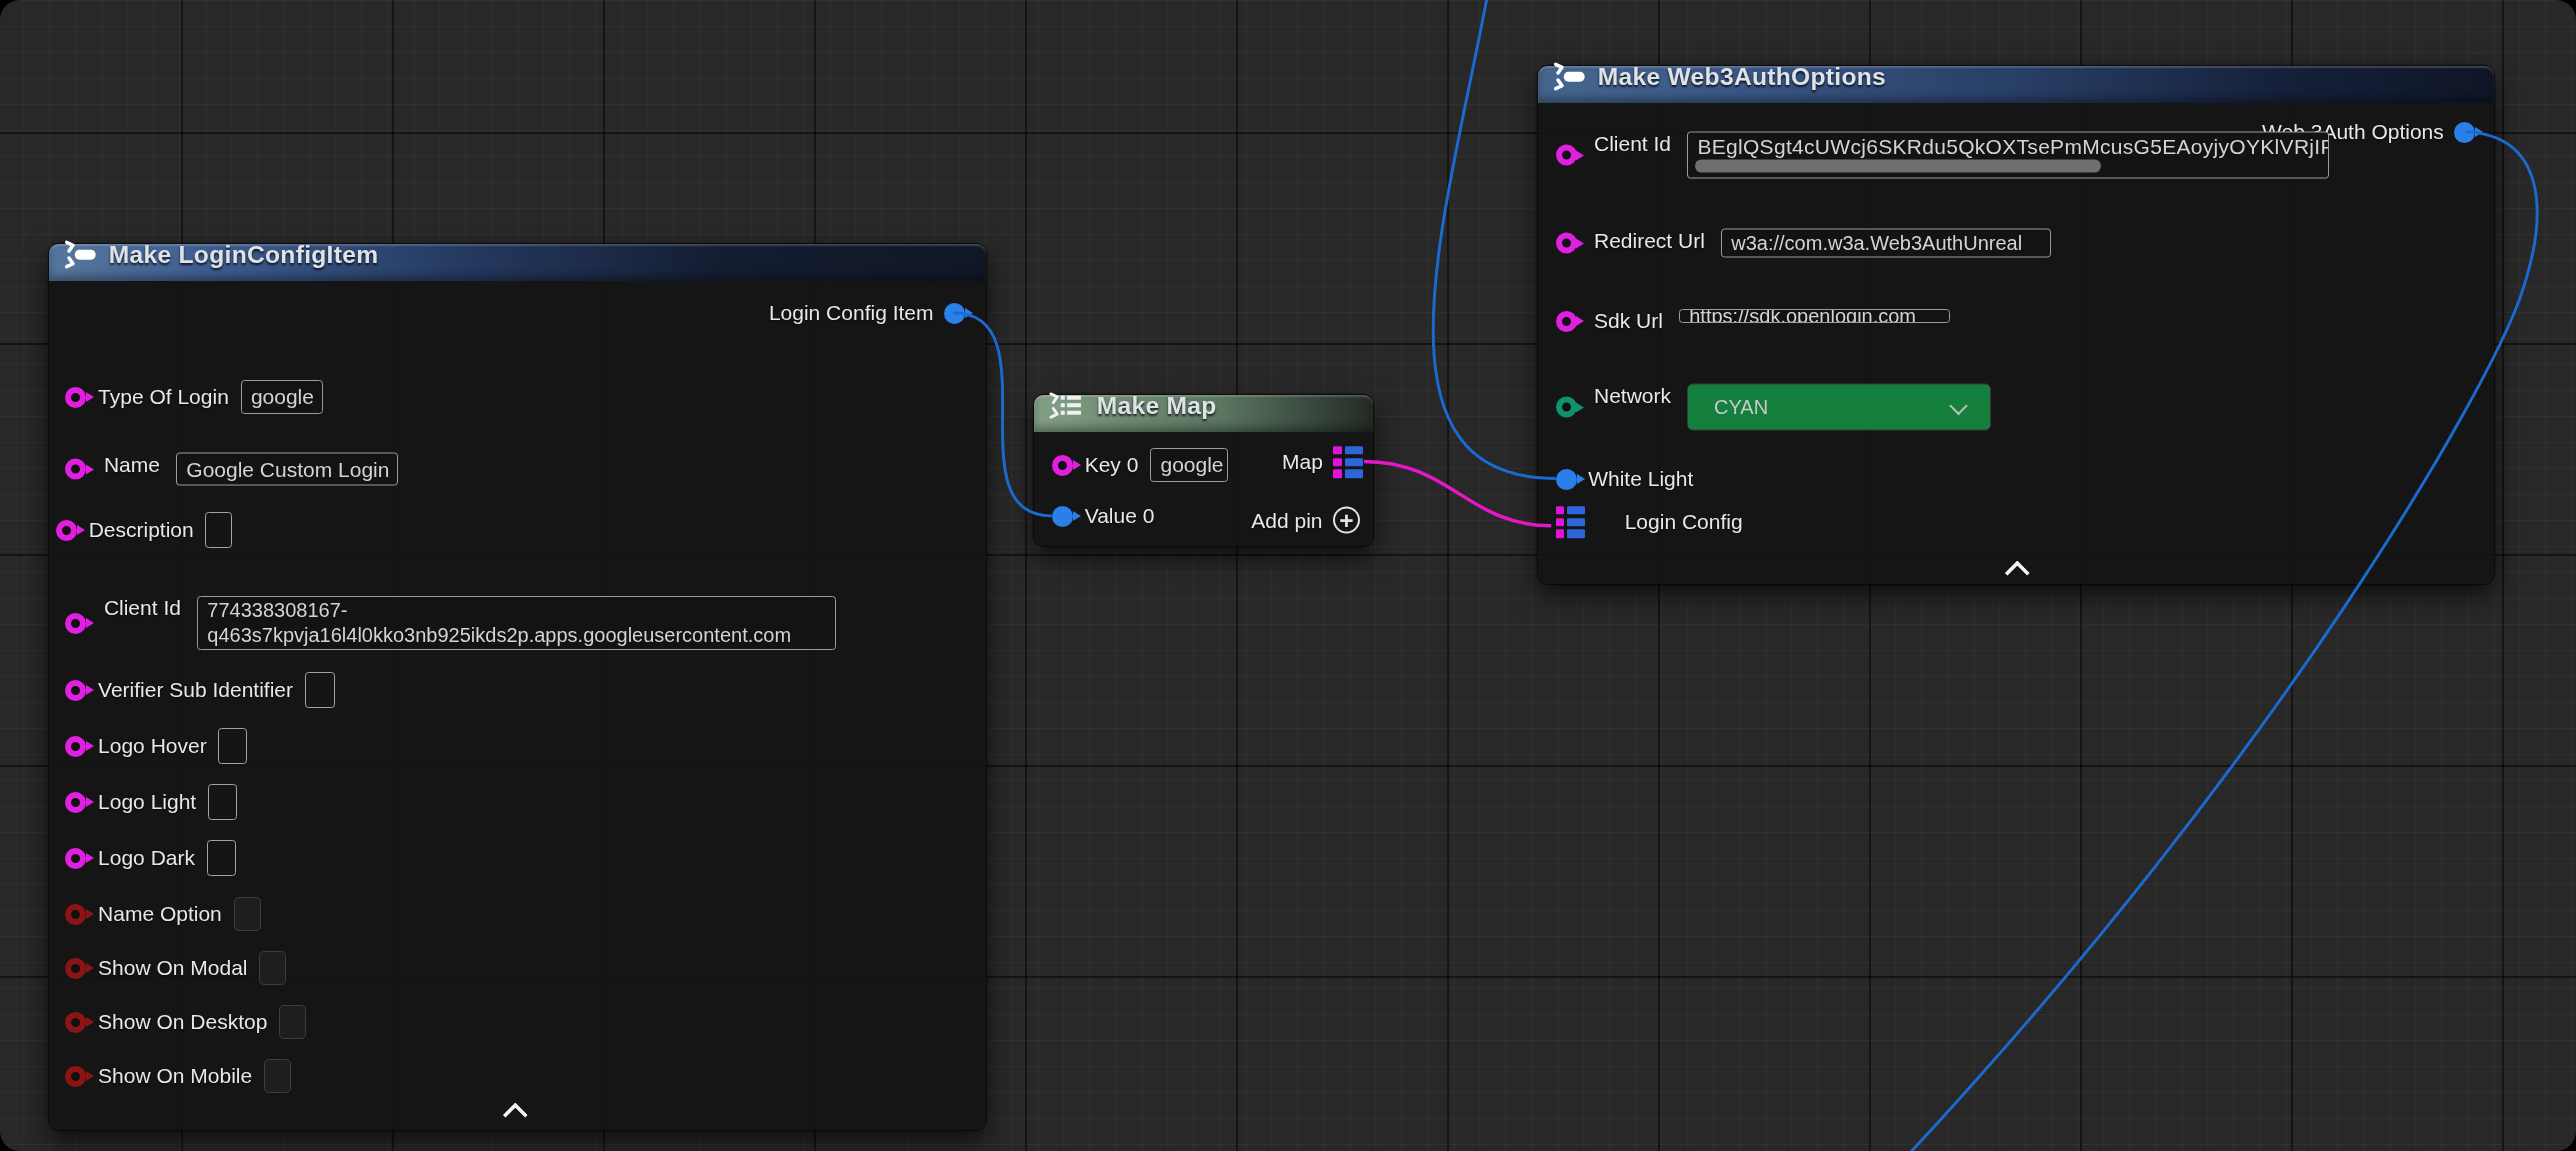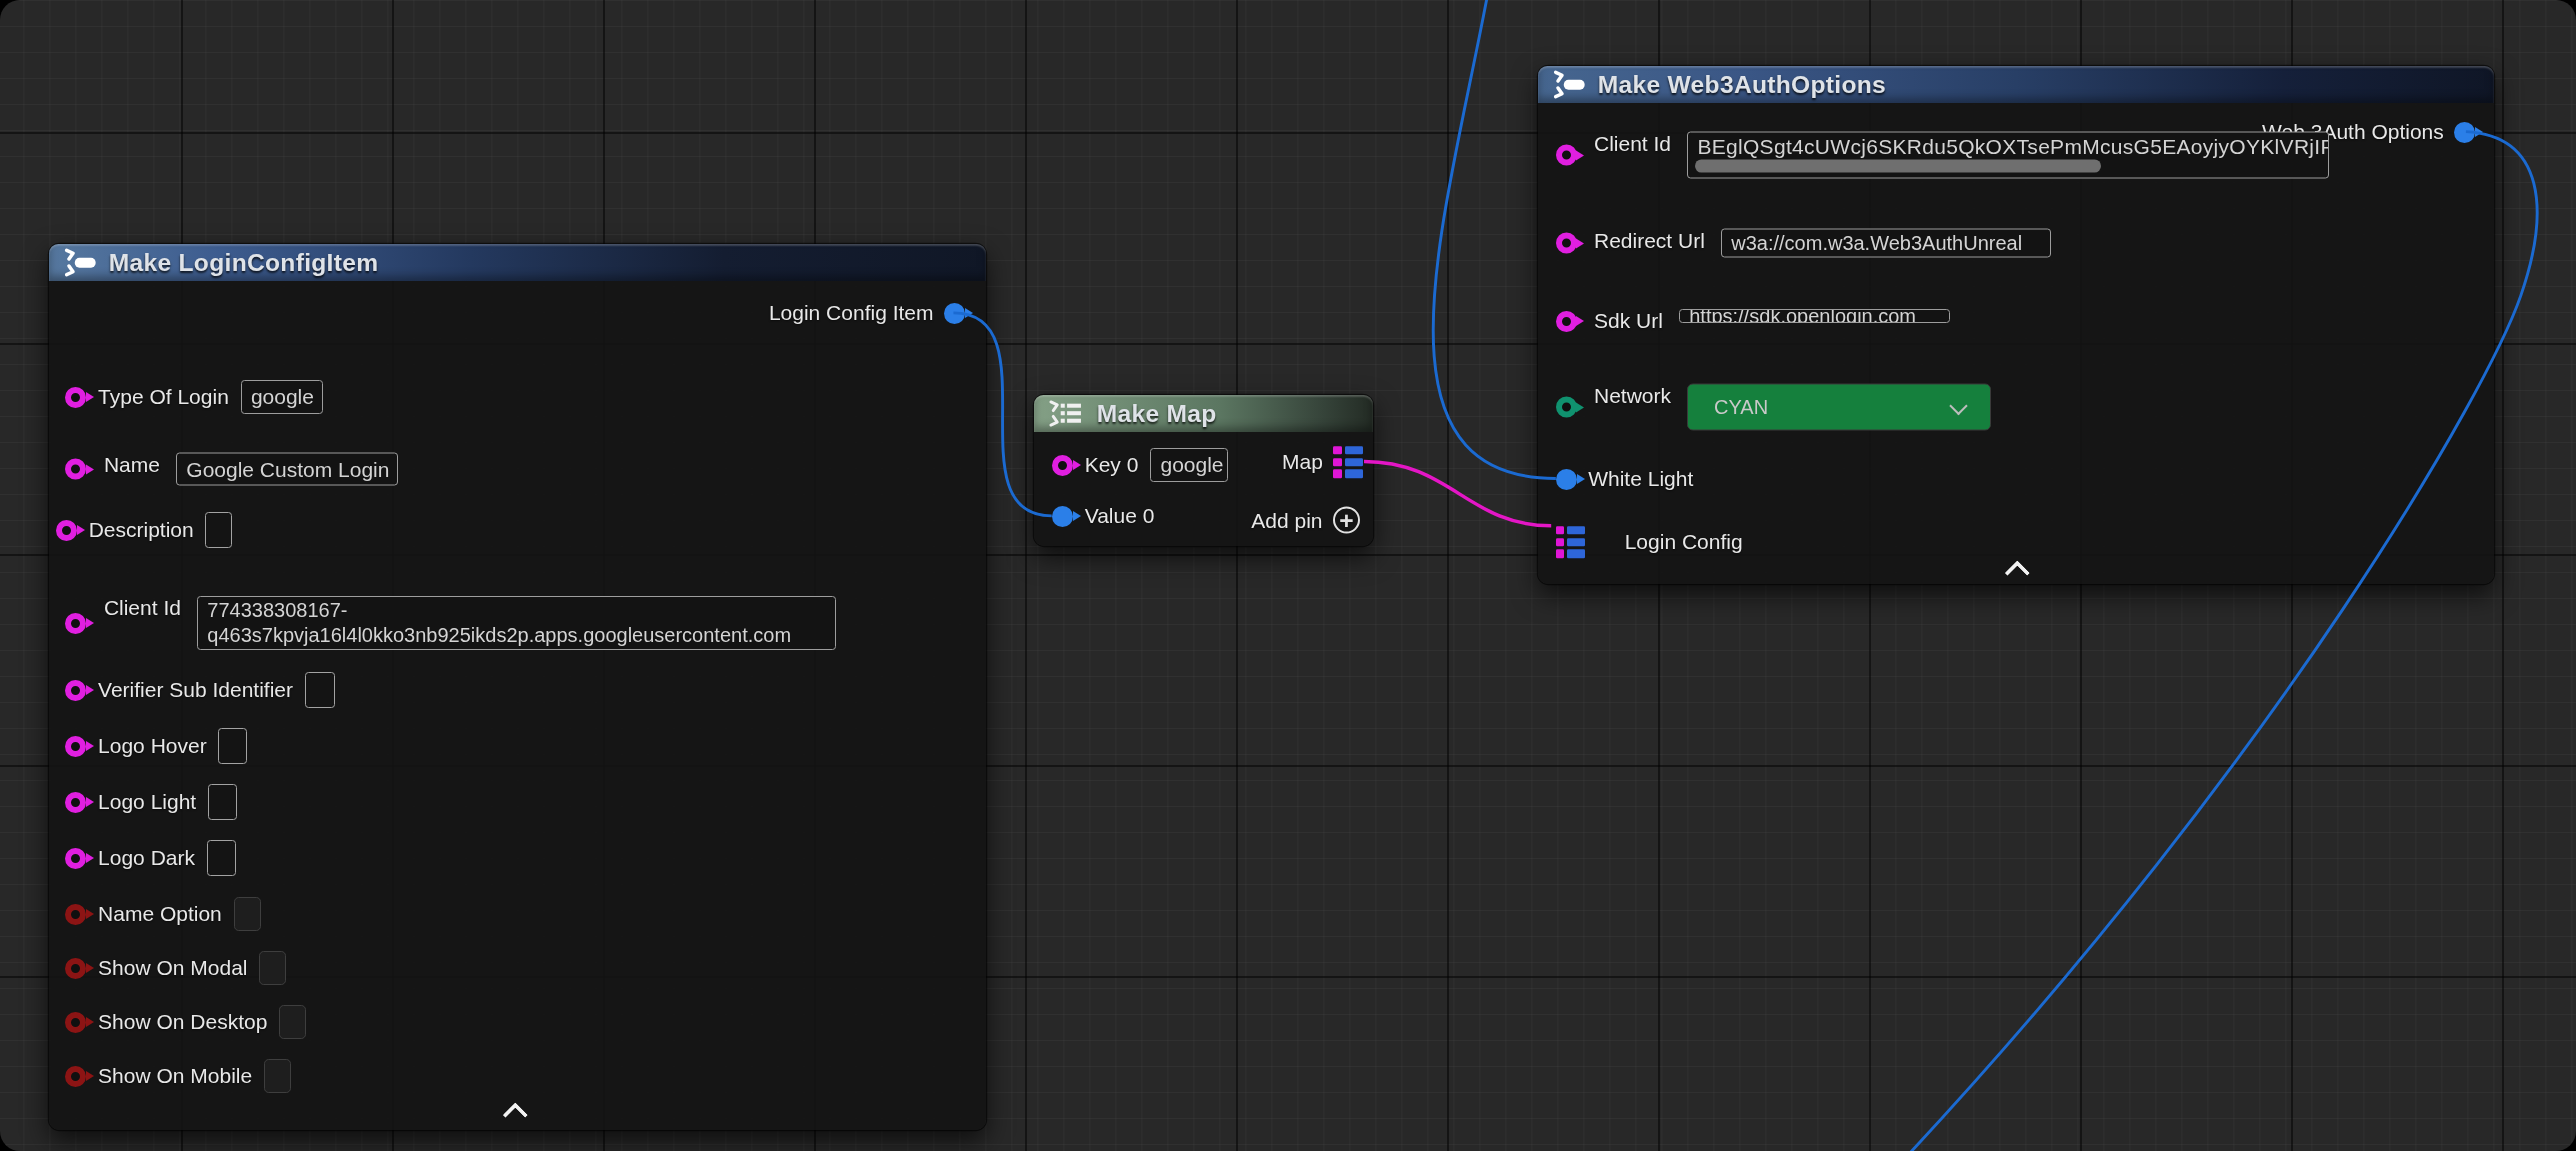--- a/index.html
+++ b/index.html
@@ -14,21 +14,21 @@
       linear-gradient(90deg, rgba(255,255,255,0.035) 1.2px, transparent 1.2px);
     background-size:211px 211px,211px 211px,26px 26px,26px 26px;
     background-position:0 132px,181px 0,0 0,23.4px 0;
   }
   .node{
     position:absolute;background:rgba(19,19,19,0.92);border-radius:10.5px;
     box-shadow:0 10.5px 26px rgba(0,0,0,0.65), 0 0 0 1.2px rgba(0,0,0,0.6);
   }
   .node-header{
     position:absolute;left:0;top:0;right:0;height:37px;border-radius:9.4px 9.4px 0 0;
-    display:flex;align-items:center;gap:11.7px;padding:0 14px;
+    display:flex;align-items:flex-end;gap:11.7px;padding:12px 14px;
     box-shadow:inset 0 1.8px 1.8px rgba(255,255,255,0.22), inset 0 -4.7px 8.2px rgba(0,0,0,0.35);
   }
   .header-blue{background:linear-gradient(to right,#56789f 0%,#3d5c8f 18%,#24395f 45%,#141d31 72%,#101726 100%);}
   .header-blue2{background:linear-gradient(to right,#46668f 0%,#3a5685 22%,#283f66 50%,#15203a 78%,#0f1626 100%);}
   .header-green{background:linear-gradient(to right,#84a086 0%,#6e8a72 28%,#5b7661 55%,#36443a 85%,#232b24 100%);}
   .node-title{font-weight:bold;font-size:24.6px;color:#dfe3e8;text-shadow:0 1.8px 2.3px rgba(0,0,0,0.8);letter-spacing:0.3px;white-space:nowrap;}
   .row{position:absolute;display:flex;align-items:center;gap:11.7px;transform:translateY(-50%);}
   .row-out{position:absolute;display:flex;align-items:center;gap:10.5px;transform:translateY(-50%);}
   .field{display:flex;gap:16px;margin-left:5.8px;}
   .plabel{font-size:21px;color:#e8e8e8;text-shadow:0 1.2px 1.8px rgba(0,0,0,0.55);white-space:nowrap;}
@@ -265,21 +265,21 @@
           <span class="dd-chevron"></span>
         </div>
       </div>
     </div>
 
     <div class="row" style="top:413px;left:17.5px;">
       <span class="pin solid in pin-struct"></span>
       <span class="plabel">White Light</span>
     </div>
 
-    <div class="row" style="top:476px;left:17.5px;gap:40px;">
+    <div class="row" style="top:456px;left:17.5px;gap:40px;">
       <span class="mapicon">
         <span></span>
           <span></span>
           <span></span>
           <span></span>
           <span></span>
           <span></span>
       </span>
       <span class="plabel">Login Config</span>
     </div>

